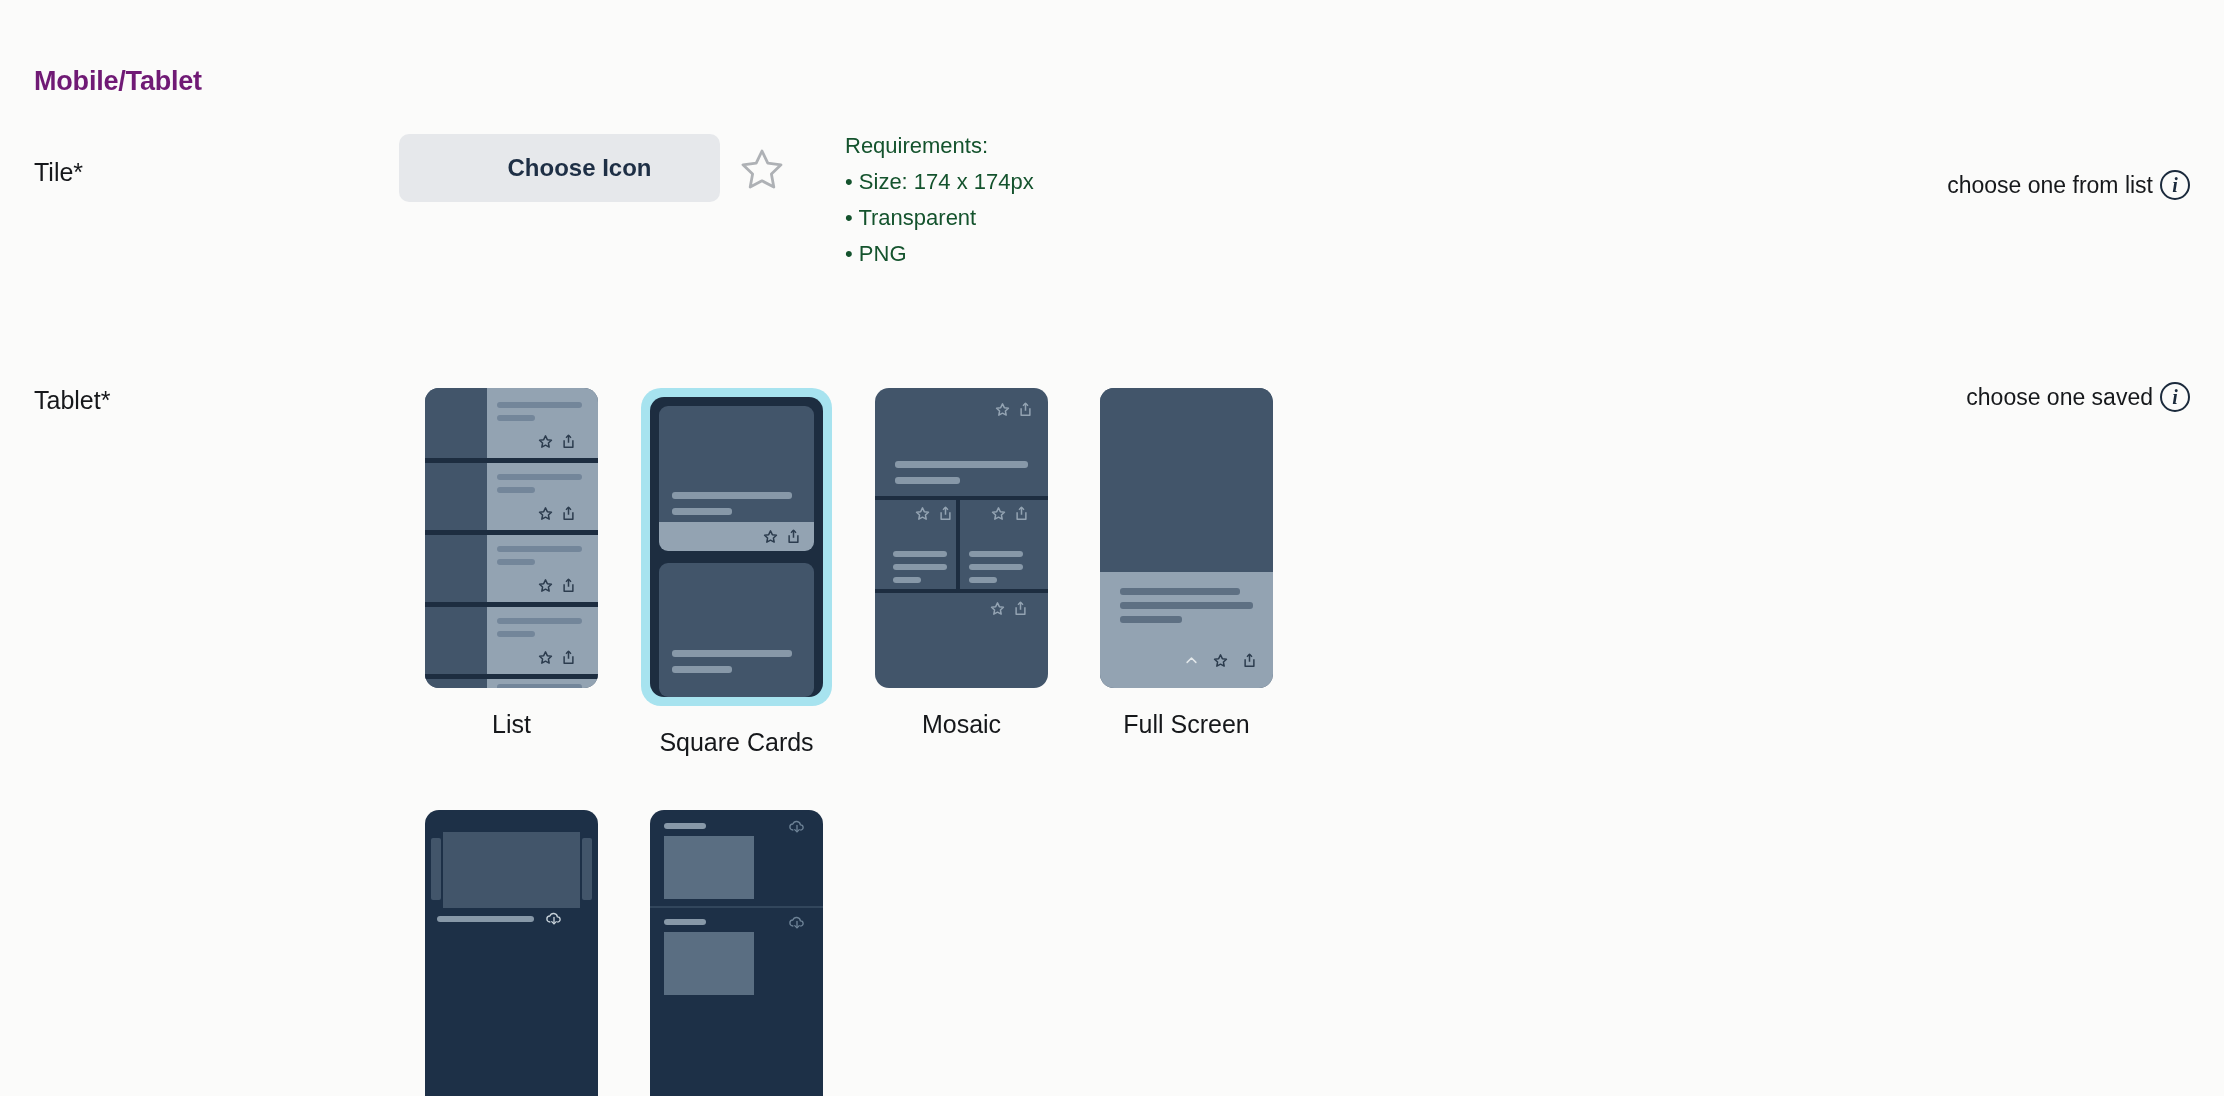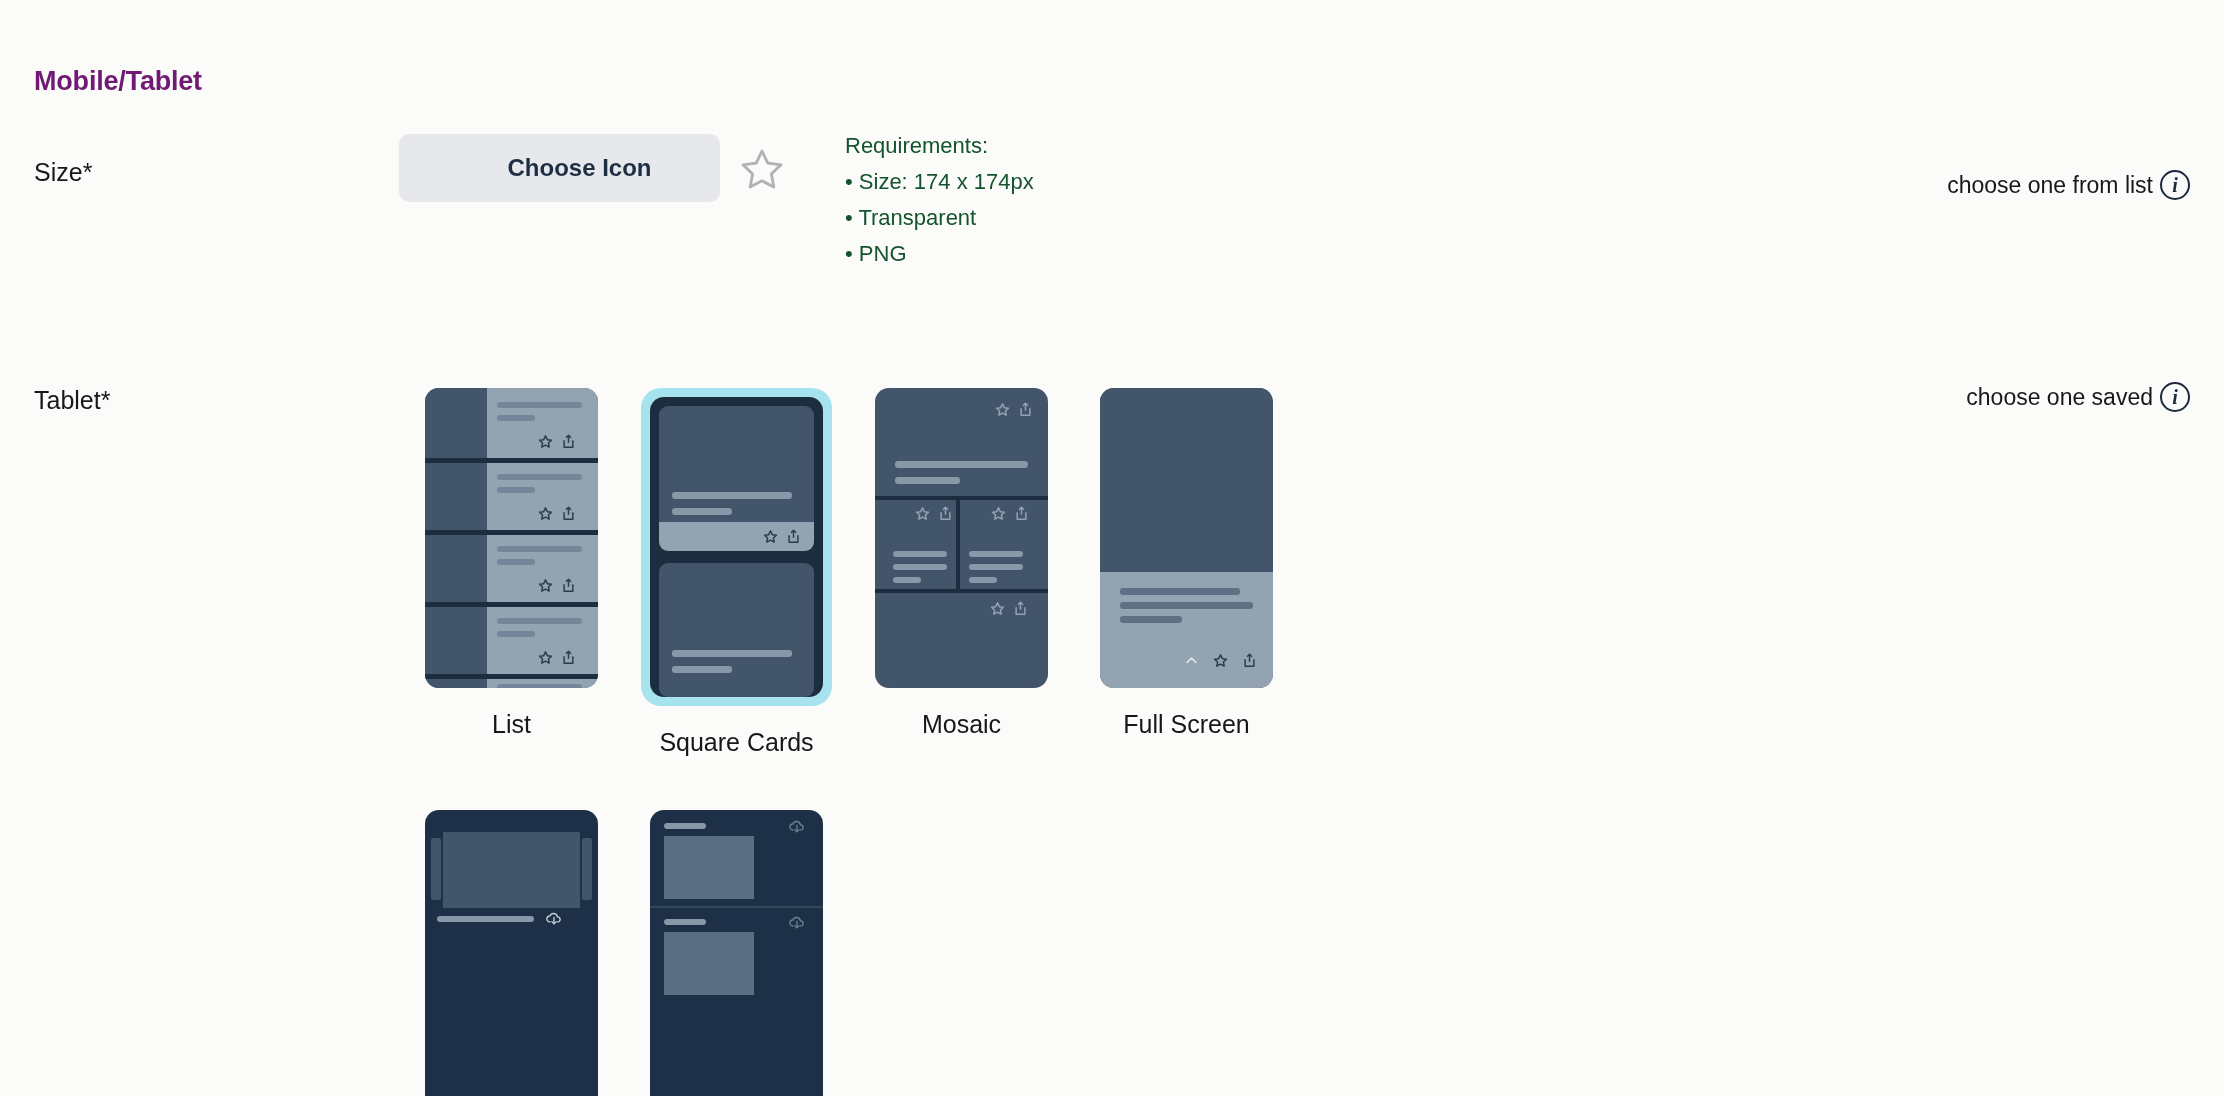--- a/index.html
+++ b/index.html
@@ -109,21 +109,21 @@
   .row2 .layout-cell { width: 225px; }
   .row2 .thumb { background: #1d3047; height: 300px; }
 </style>
 </head>
 <body>
 
 <div class="page">
 
   <div class="section-title">Mobile/Tablet</div>
 
-  <div class="row-label" id="label-icon">Size*</div>
+  <div class="row-label" id="label-icon">Tile*</div>
 
   <button class="choose-icon-btn">Choose Icon</button>
 
   <span class="star-placeholder">
     <svg viewBox="0 0 24 24" width="48" height="48" fill="none" stroke="#aeb1b5" stroke-width="1.4" stroke-linejoin="round">
       <polygon points="12,3 14.9,9.1 21.5,9.9 16.7,14.5 17.9,21 12,17.9 6.1,21 7.3,14.5 2.5,9.9 9.1,9.1"></polygon>
     </svg>
   </span>
 
   <div class="req-block">

